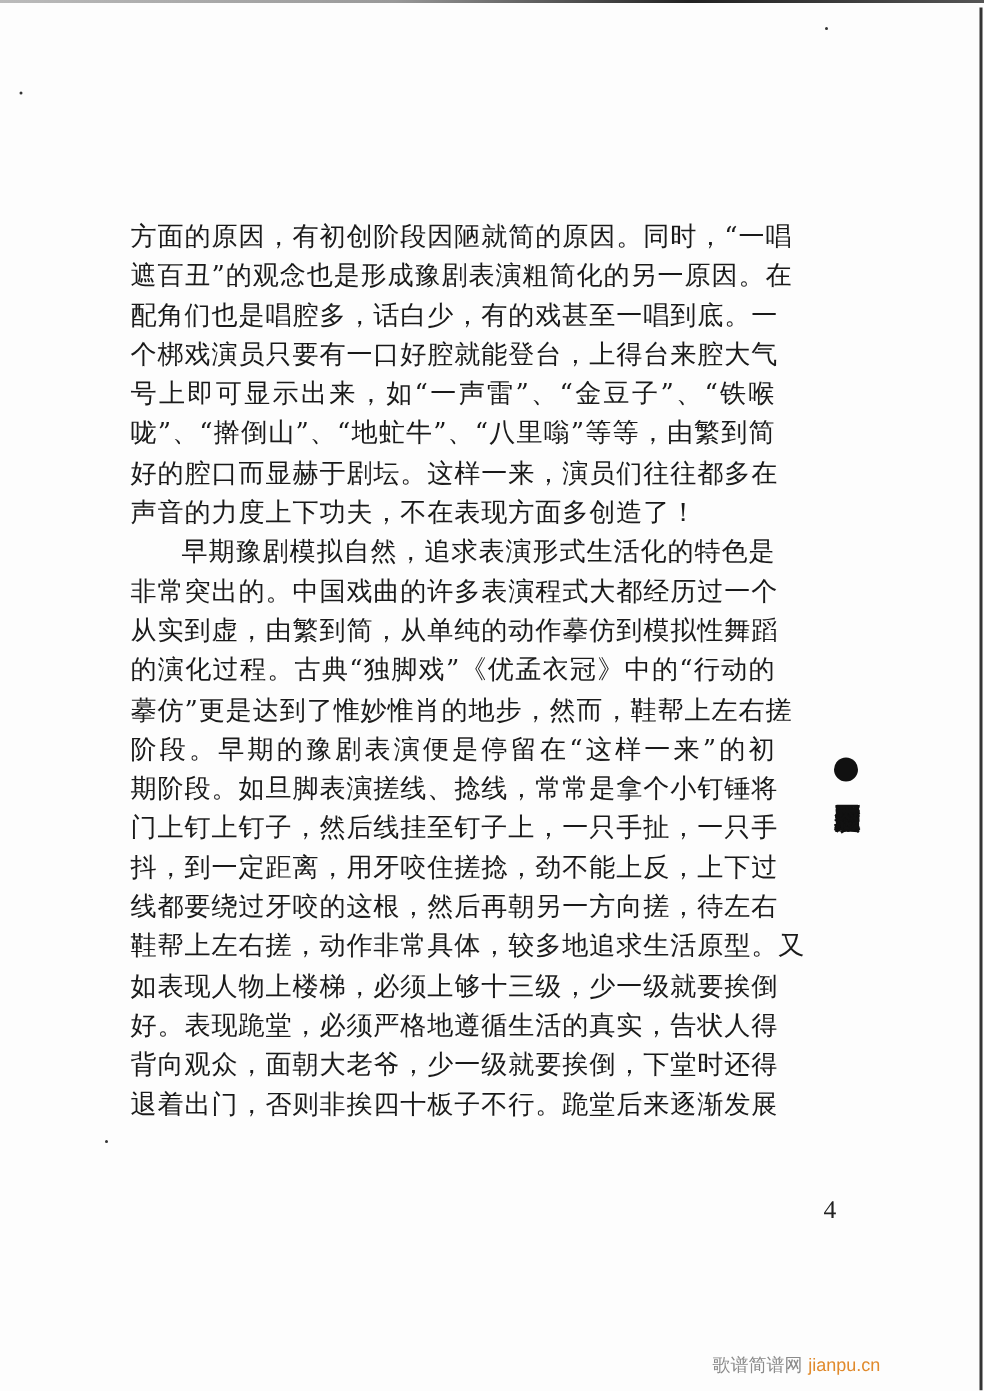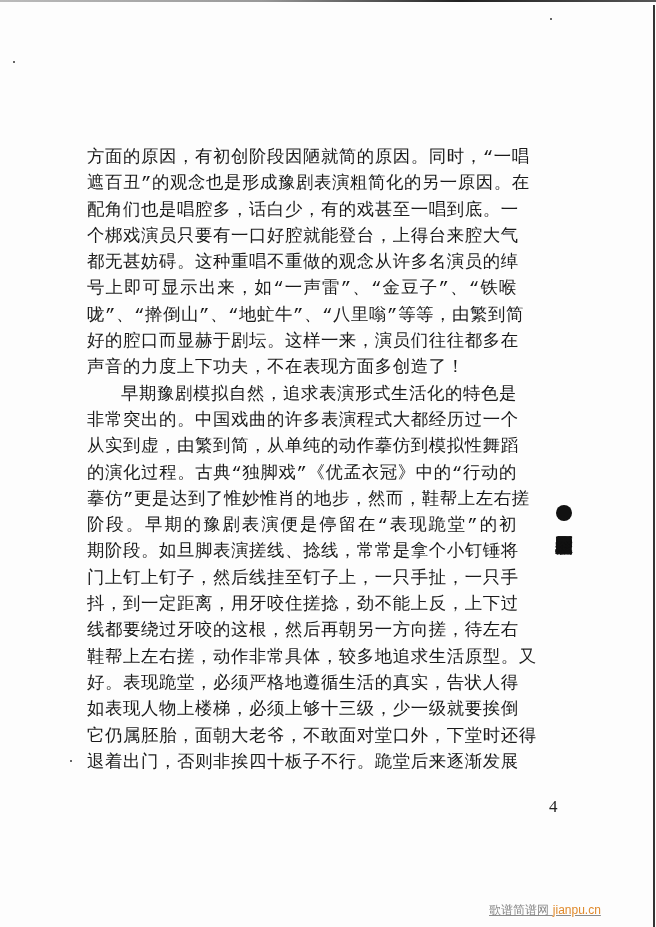--- a/index.html
+++ b/index.html
@@ -13,21 +13,21 @@
     .top-edge {
       position: absolute; left: 0; top: 0; width: 656px; height: 2px;
       background: linear-gradient(90deg, #bbb 0%, #999 40%, #222 70%, #555 100%);
     }
     .right-edge {
       position: absolute; right: 1px; top: 5px; width: 2px; height: 922px;
       background: #111; opacity: 0.85;
     }
     .speck { position: absolute; width: 2px; height: 2px; background: #333; border-radius: 1px; }
     .body-text {
-      position: absolute; left: 87px; top: 145px; width: 430px; font-family: Liberation Mono, monospace;
+      position: absolute; left: 87px; top: 145px; width: 430px;
     }
     .line {
       height: 26.3px; line-height: 26.3px;
       font-size: 17.4px; letter-spacing: 0.6px;
       white-space: nowrap; text-align: justify; text-align-last: justify;
       display: block;
     }
     .line.last { text-align-last: left; }
     .line.indent { padding-left: 34px; }
     .side-tab {
@@ -41,60 +41,58 @@
       font-family: "DejaVu Sans", "Liberation Sans", sans-serif;
       font-weight: bold; font-size: 17px; line-height: 19px;
       writing-mode: vertical-rl; text-orientation: upright; letter-spacing: 0px;
       color: #111;
     }
     .page-num {
       position: absolute; left: 549px; top: 797px;
       font-family: "Liberation Serif", serif; font-size: 17px; color: #222;
     }
     .watermark {
-      position: absolute; left: 489px; top: 902px;
+      position: absolute; left: 475px; top: 902px;
       font-size: 12px; font-family: "DejaVu Sans", sans-serif; color: #8a8a8a;
       white-space: nowrap;
-      text-decoration: underline;
     }
     .watermark .wm-en { color: #e08a2c; font-family: "Liberation Sans", sans-serif; }
   </style>
 </head>
 <body>
 
 <div class="top-edge"></div>
 <div class="right-edge"></div>
 <div class="speck" style="left:13px;top:61px;"></div>
 <div class="speck" style="left:550px;top:18px;"></div>
 <div class="speck" style="left:70px;top:760px;"></div>
 
 <div class="body-text" id="body-text">
     <span class="line">方面的原因，有初创阶段因陋就简的原因。同时，“一唱</span>
     <span class="line">遮百丑”的观念也是形成豫剧表演粗简化的另一原因。在</span>
     <span class="line">配角们也是唱腔多，话白少，有的戏甚至一唱到底。一</span>
     <span class="line">个梆戏演员只要有一口好腔就能登台，上得台来腔大气</span>
-    <span class="line">都无甚妨碍。这种重唱不重做的观念从许多名演员的绰</span>
     <span class="line">号上即可显示出来，如“一声雷”、“金豆子”、“铁喉</span>
     <span class="line">咙”、“擀倒山”、“地虻牛”、“八里嗡”等等，由繁到简</span>
     <span class="line">好的腔口而显赫于剧坛。这样一来，演员们往往都多在</span>
     <span class="line last">声音的力度上下功夫，不在表现方面多创造了！</span>
     <span class="line indent">早期豫剧模拟自然，追求表演形式生活化的特色是</span>
     <span class="line">非常突出的。中国戏曲的许多表演程式大都经历过一个</span>
     <span class="line">从实到虚，由繁到简，从单纯的动作摹仿到模拟性舞蹈</span>
     <span class="line">的演化过程。古典“独脚戏”《优孟衣冠》中的“行动的</span>
     <span class="line">摹仿”更是达到了惟妙惟肖的地步，然而，鞋帮上左右搓</span>
-    <span class="line">阶段。早期的豫剧表演便是停留在“表现跪堂”的初</span>
+    <span class="line">阶段。早期的豫剧表演便是停留在“这样一来”的初</span>
     <span class="line">期阶段。如旦脚表演搓线、捻线，常常是拿个小钉锤将</span>
     <span class="line">门上钉上钉子，然后线挂至钉子上，一只手扯，一只手</span>
     <span class="line">抖，到一定距离，用牙咬住搓捻，劲不能上反，上下过</span>
     <span class="line">线都要绕过牙咬的这根，然后再朝另一方向搓，待左右</span>
     <span class="line">鞋帮上左右搓，动作非常具体，较多地追求生活原型。又</span>
+    <span class="line">如表现人物上楼梯，必须上够十三级，少一级就要挨倒</span>
     <span class="line">好。表现跪堂，必须严格地遵循生活的真实，告状人得</span>
-    <span class="line">如表现人物上楼梯，必须上够十三级，少一级就要挨倒</span>
-    <span class="line">它仍属胚胎，面朝大老爷，不敢面对堂口外，下堂时还得</span>
+    <span class="line">背向观众，面朝大老爷，少一级就要挨倒，下堂时还得</span>
     <span class="line">退着出门，否则非挨四十板子不行。跪堂后来逐渐发展</span>
   </div>
 
 <div class="side-tab">
   <div class="side-dot"></div>
   <div class="side-title">豫剧表演不同发展阶段的历史形态</div>
 </div>
 
 <div class="page-num">4</div>
 

